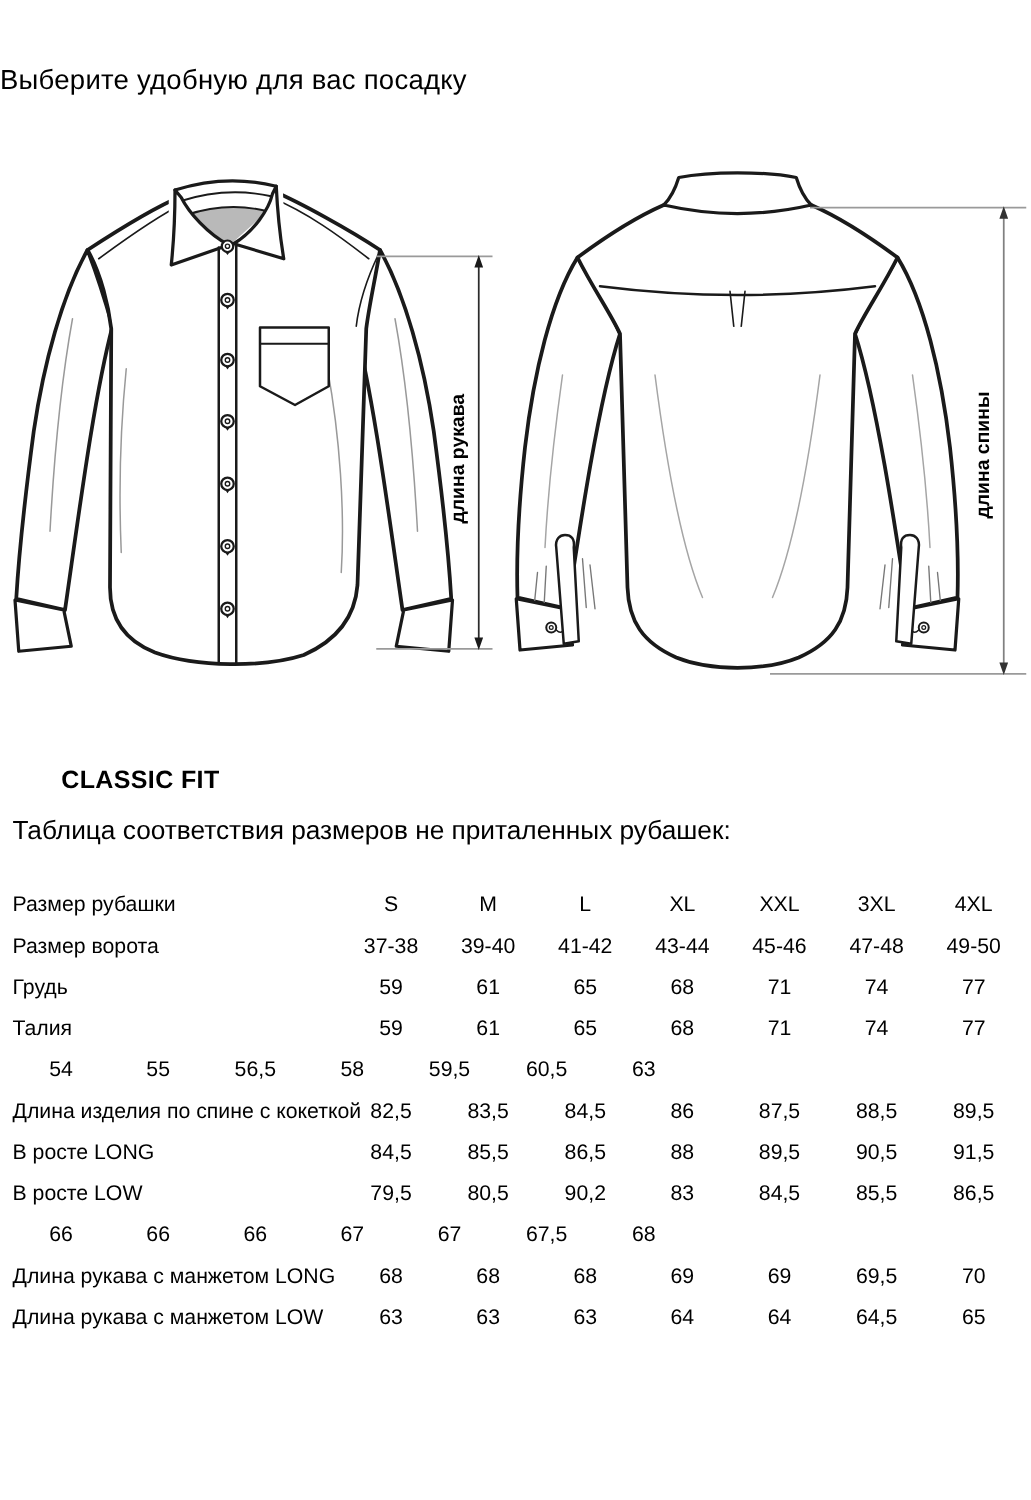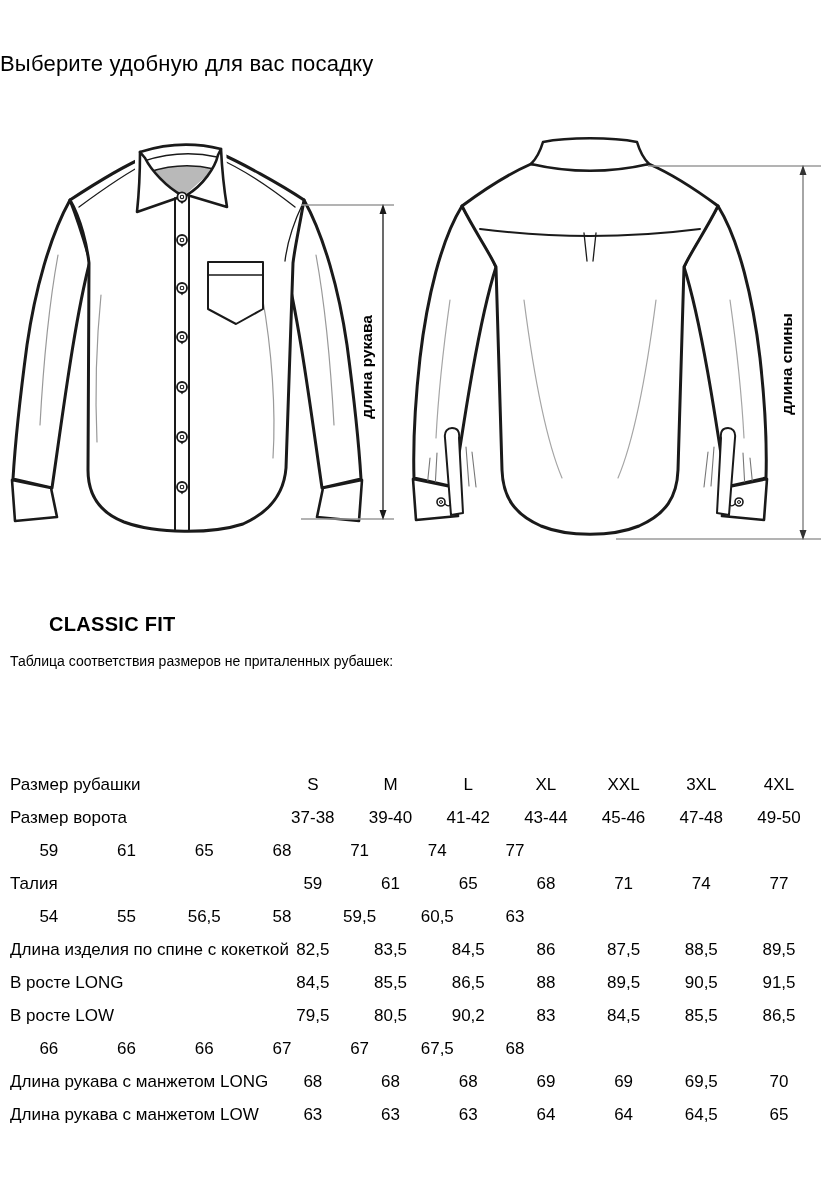--- a/index.html
+++ b/index.html
@@ -23,24 +23,24 @@
     transform: rotate(-90deg); white-space: nowrap;
   }
   .dim-label.front { left: 287px; top: 356px; }
   .dim-label.back  { left: 707px; top: 353px; }
   .fit-heading {
     position: absolute; top: 613px; left: 10px;
     font-size: 20px; font-weight: bold; letter-spacing: 0.3px; margin-left: 39px;
   }
   .fit-sub {
     position: absolute; top: 653px; left: 10px;
-    font-size: 14px; font-weight: 400;
+    font-size: 21px; font-weight: 400;
   }
   .size-table {
-    position: absolute; top: 768px; left: 10px; width: 810px;
+    position: absolute; top: 707px; left: 10px; width: 810px;
     font-size: 17px;
   }
   .trow { display: flex; height: 33px; align-items: center; }
   .tlabel { width: 264px; flex: none; white-space: nowrap; }
   .tcell  { width: 77.7px; flex: none; text-align: center; white-space: nowrap; }
 </style>
 </head>
 <body>
 
 <div class="page-title">Выберите удобную для вас посадку</div>
@@ -189,20 +189,21 @@
     <div class="tlabel">Размер ворота</div>
     <div class="tcell">37-38</div>
     <div class="tcell">39-40</div>
     <div class="tcell">41-42</div>
     <div class="tcell">43-44</div>
     <div class="tcell">45-46</div>
     <div class="tcell">47-48</div>
     <div class="tcell">49-50</div>
   </div>
   <div class="trow">
+    <div class="tlabel">Грудь</div>
     <div class="tcell">59</div>
     <div class="tcell">61</div>
     <div class="tcell">65</div>
     <div class="tcell">68</div>
     <div class="tcell">71</div>
     <div class="tcell">74</div>
     <div class="tcell">77</div>
   </div>
   <div class="trow">
     <div class="tlabel">Талия</div>

